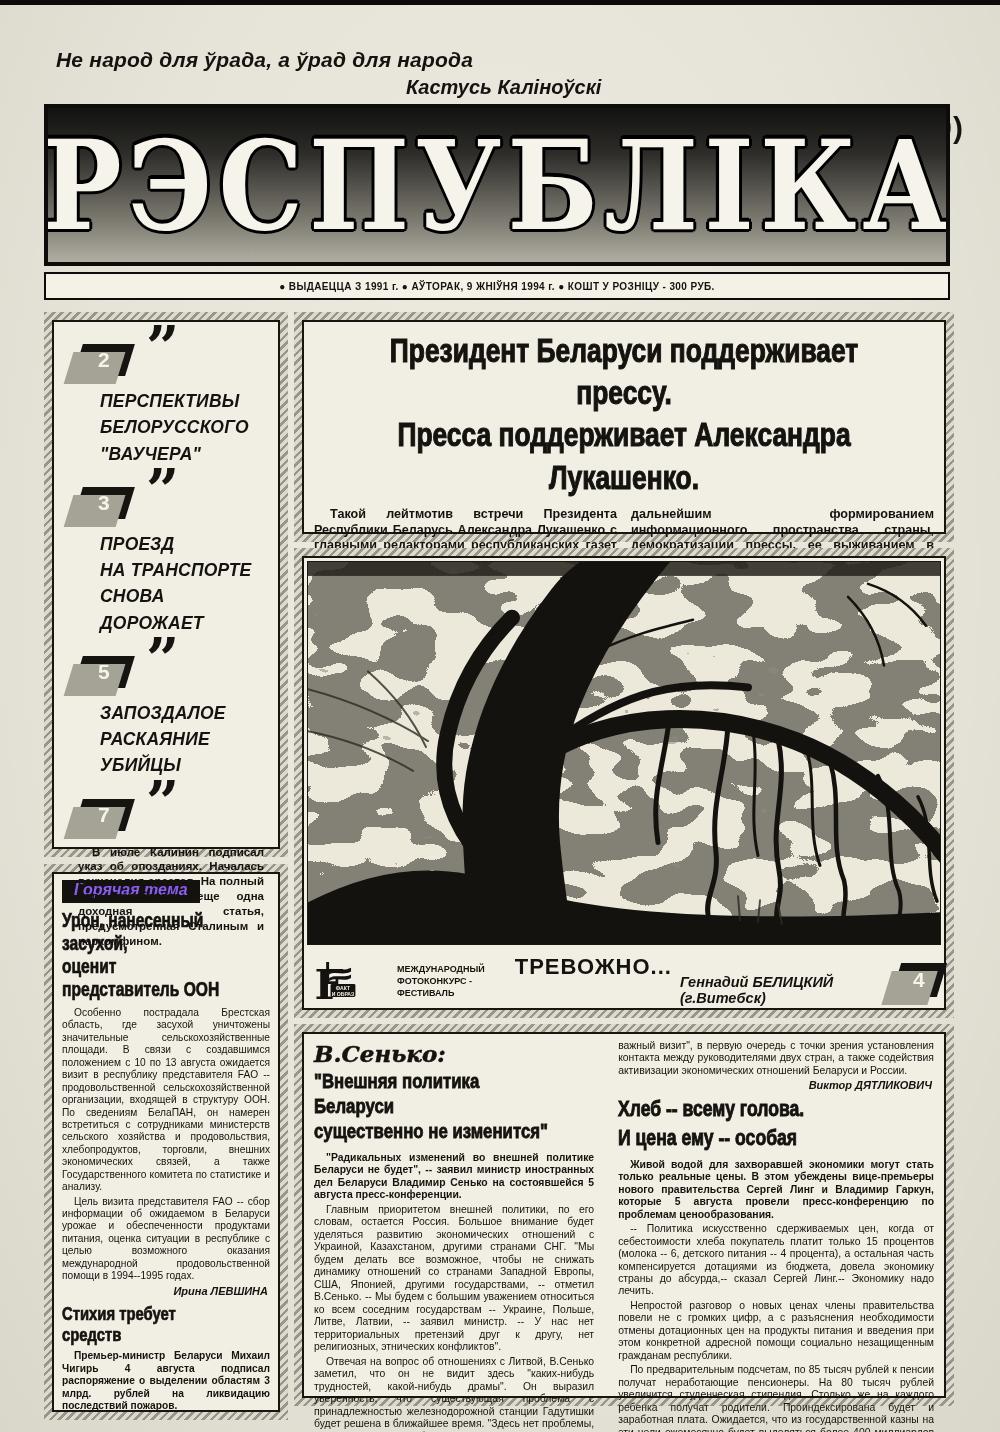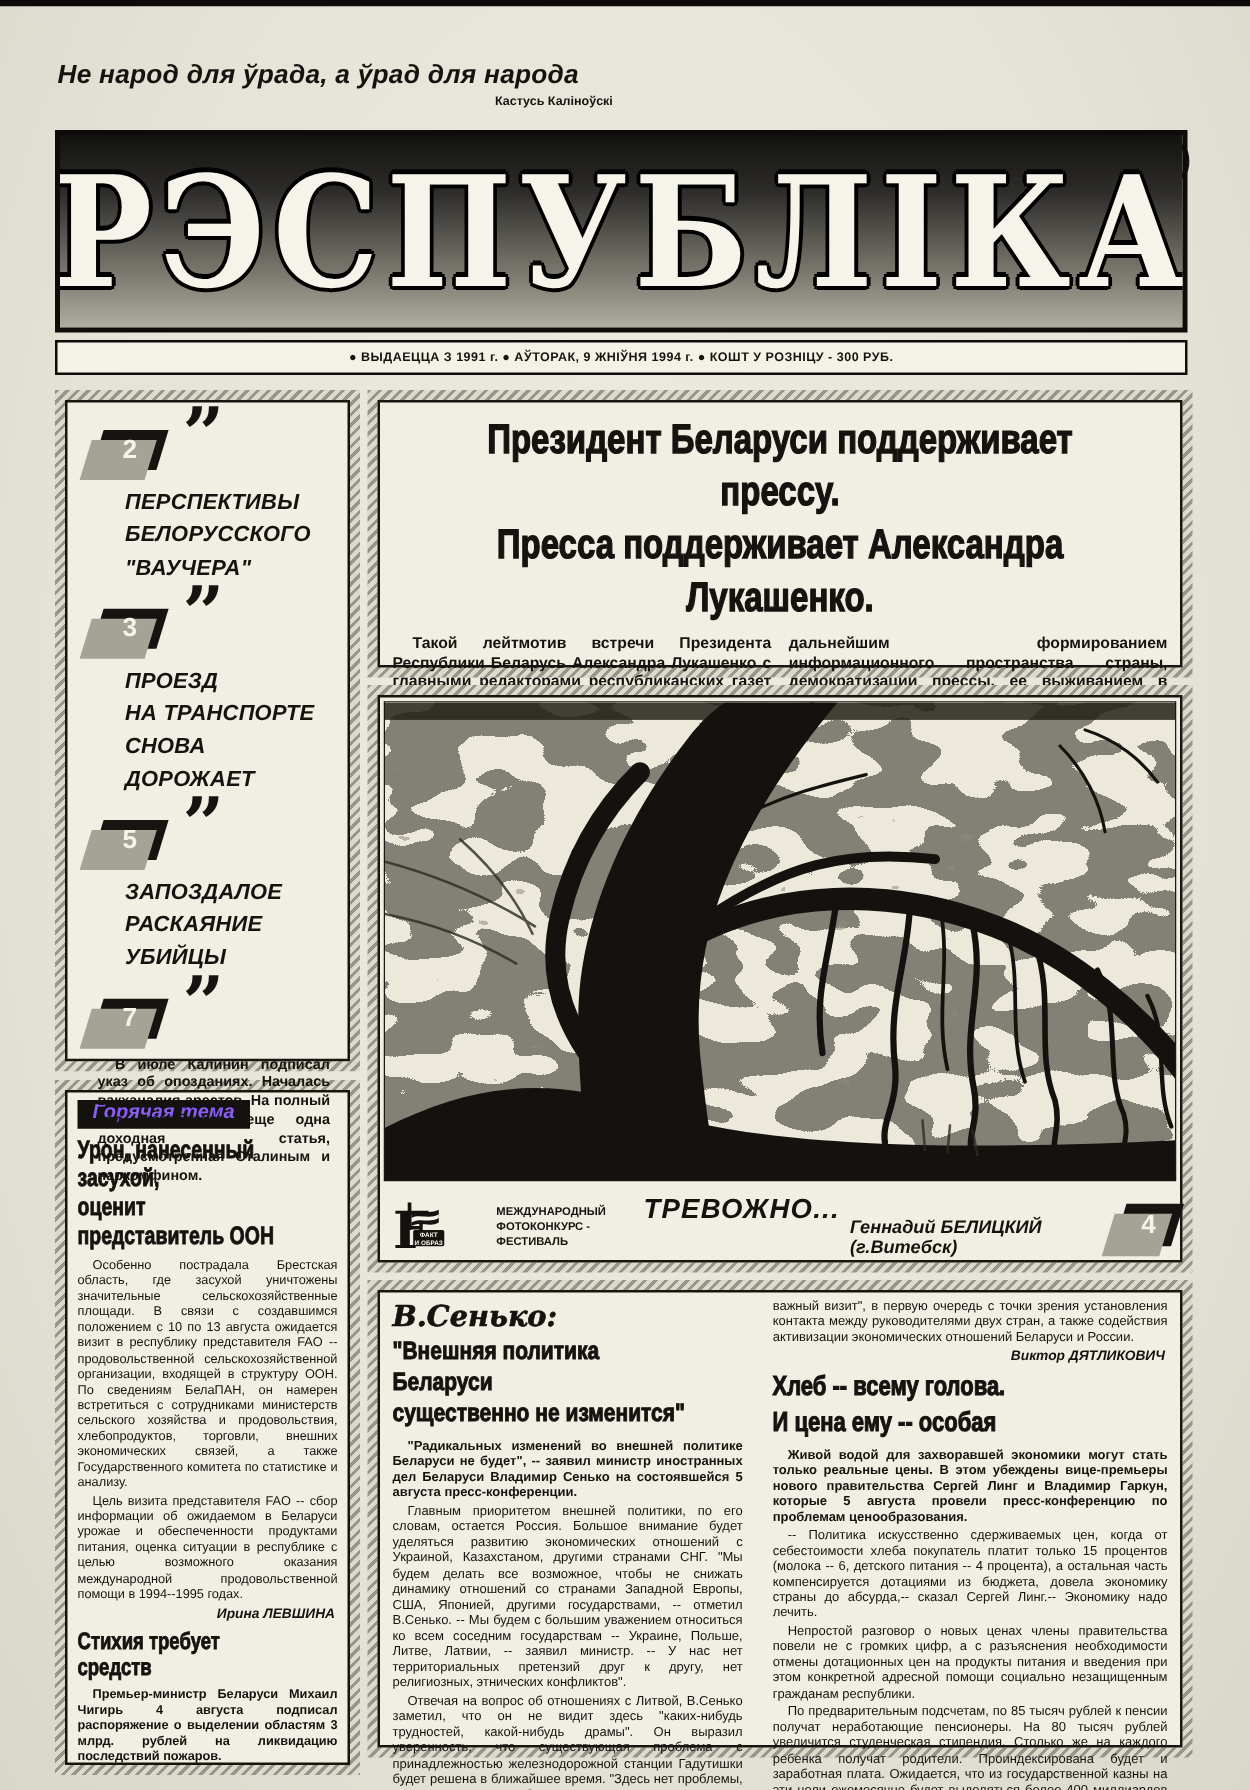--- a/index.html
+++ b/index.html
@@ -2,23 +2,23 @@
 <html><head>
 <meta charset="utf-8">
 <style>
   html,body{margin:0;padding:0;background:#b7b4aa;}
   .page{position:relative;width:1000px;height:1432px;margin:0 auto;overflow:hidden;
         background:radial-gradient(ellipse at 50% 40%, #eeebe1 0%, #e6e3d8 60%, #d9d6ca 100%);
         font-family:"Liberation Sans",sans-serif;color:#15130f;}
   .scanbar{position:absolute;top:0;left:0;width:100%;height:5px;background:#0c0b09;}
 
   
-  .topline{position:absolute;top:48px;left:46px;width:908px;}
+  .topline{position:absolute;top:48px;left:56px;width:908px;}
   .motto{font-size:21px;font-weight:bold;font-style:italic;letter-spacing:.2px;}
-  .motto-author{font-size:10px;font-weight:bold;margin:4px 0 0 350px;}
+  .motto-author{font-size:20px;font-weight:bold;font-style:italic;margin:4px 0 0 350px;}
   .issue-wrap{position:absolute;top:55px;right:0;display:flex;align-items:flex-start;gap:10px;}
   .issue-no{font-size:30px;font-weight:bold;letter-spacing:1px;margin-top:8px;}
 
   .masthead{position:absolute;top:104px;left:44px;width:906px;height:162px;
             border:4px solid #0d0c0a;box-sizing:border-box;
             background:linear-gradient(180deg,#121210 0%,#2e2d2a 30%,#7b796f 72%,#b0ada1 100%);
             display:flex;align-items:center;justify-content:flex-end;overflow:hidden;}
   .masthead-text{font-family:"DejaVu Serif",serif;font-weight:bold;font-size:104px;
             color:#f6f4ea;letter-spacing:6px;transform:scale(1.02,1.18);white-space:nowrap;
             text-shadow:-3px 0 0 #000,3px 0 0 #000,0 -3px 0 #000,0 3px 0 #000,
@@ -74,21 +74,21 @@
   .lead-cols{display:flex;gap:14px;}
   .lead-col{width:50%;}
   .lead-p{font-size:12.6px;font-weight:bold;line-height:1.24;text-align:justify;text-indent:16px;margin:0;}
 
   
   .photo-box{height:470px;}
   .photo-box .inner{padding:3px;background:#f1eee4;}
   .photo-svg{display:block;width:100%;height:384px;border:1px solid #1a1813;box-sizing:border-box;}
   .caption{display:flex;align-items:center;gap:8px;padding:5px 6px 2px;height:62px;}
   .cap-logo-text{font-size:9px;font-weight:bold;line-height:1.35;white-space:pre-line;}
-  .cap-title{font-size:22px;font-weight:bold;font-style:italic;letter-spacing:1px;margin-left:22px;flex:1;align-self:flex-start;padding-top:4px;}
+  .cap-title{font-size:22px;font-weight:bold;letter-spacing:1px;margin-left:22px;flex:1;align-self:flex-start;padding-top:4px;}
   .cap-credit{font-size:14.5px;font-weight:bold;font-style:italic;margin-right:18px;align-self:flex-end;padding-bottom:6px;}
   .cap-badge-wrap{position:relative;width:70px;height:52px;}
   .cap-badge-wrap .pbadge{left:12px;top:8px;width:46px;height:34px;}
 
   
   .bottom-box{height:382px;}
   .bottom-box .inner{padding:6px 10px;display:flex;gap:24px;}
   .bcol-l{width:47%;}
   .bcol-r{width:53%;}
   .senko-kicker{font-family:"DejaVu Serif",serif;font-weight:bold;font-style:italic;font-size:23px;

